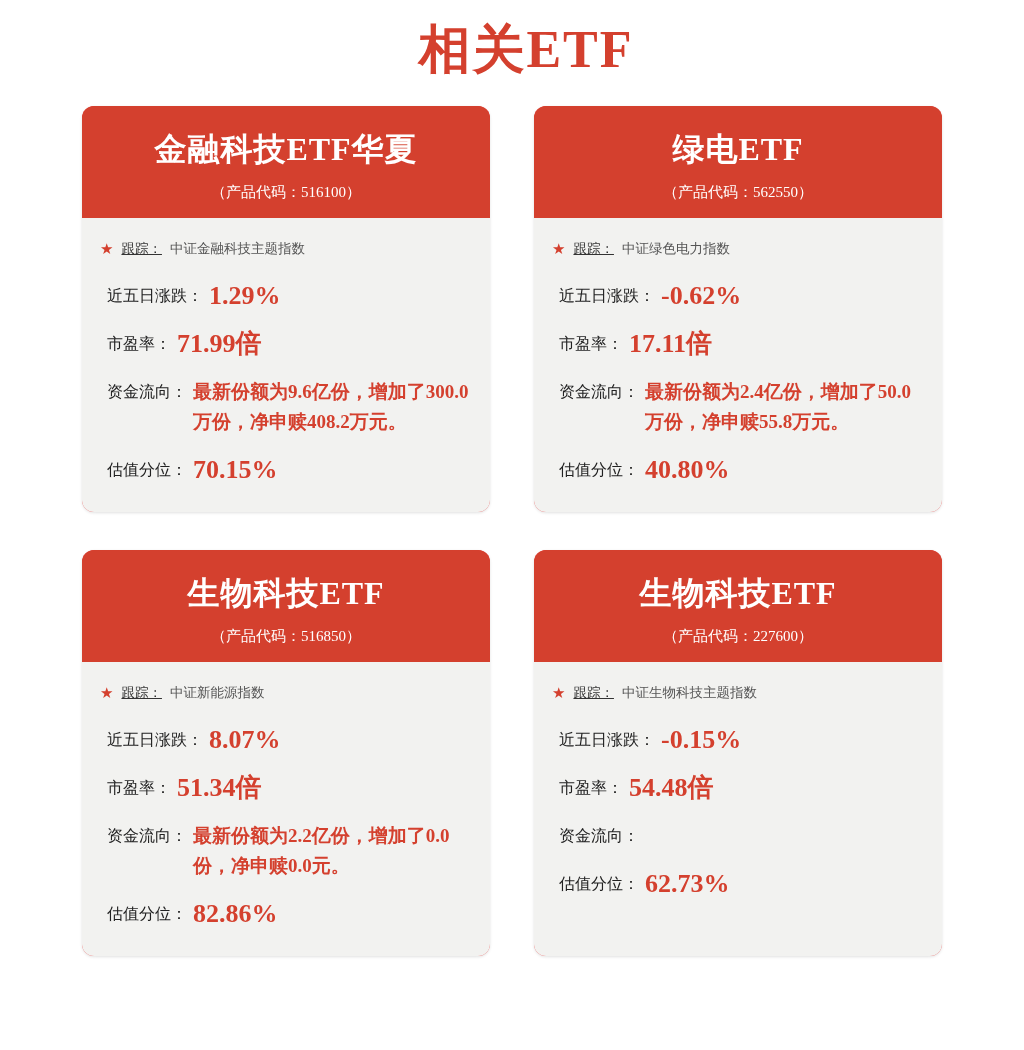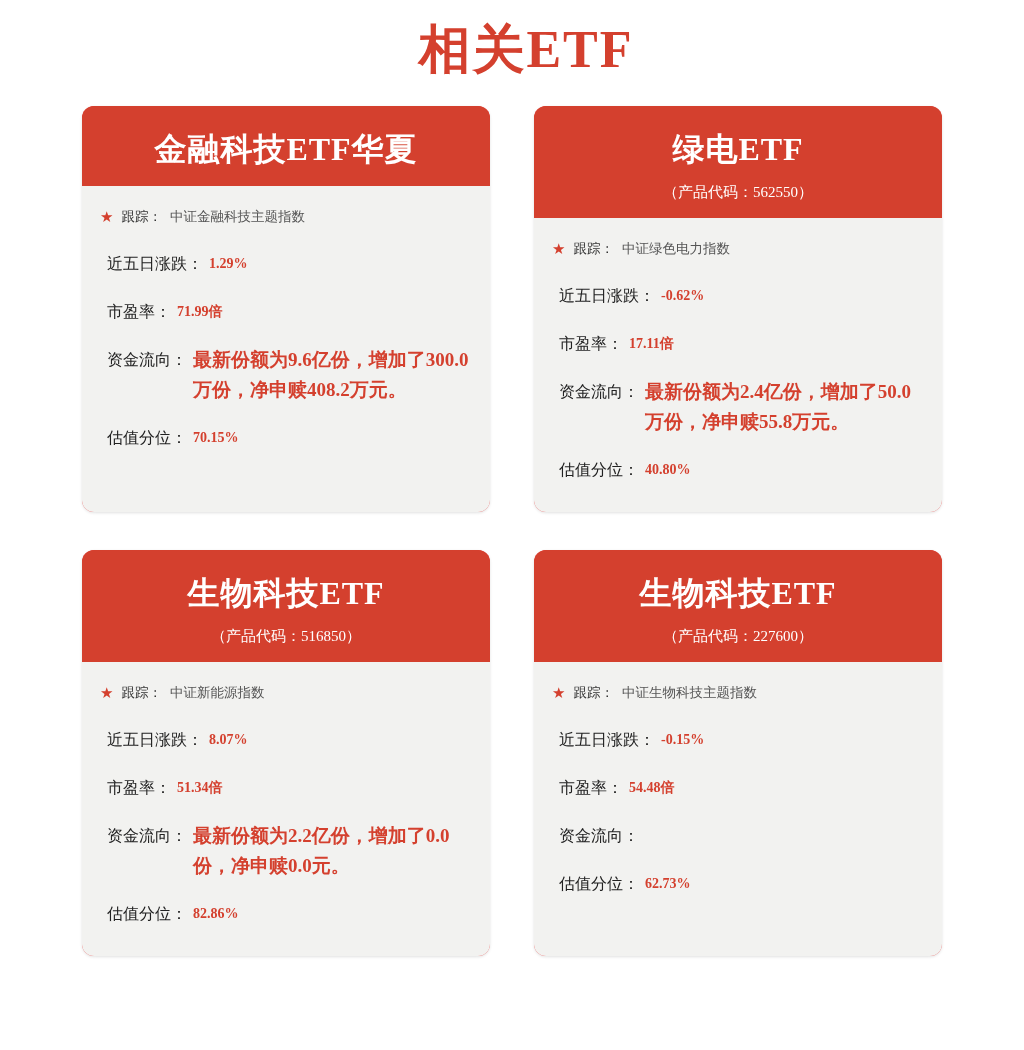--- a/index.html
+++ b/index.html
@@ -71,40 +71,41 @@
     padding: 6px 0 14px 0;
   }
   .star-icon {
     color: #d4402e;
     font-size: 15px;
     line-height: 15px;
   }
   .track-label {
     color: #333333;
     font-size: 13.5px;
+    text-decoration: underline;
   }
   .track-value {
     color: #555555;
     font-size: 13.5px;
   }
   .stat-row {
     display: flex;
     align-items: flex-start;
     padding: 9px 0;
     margin-left: 7px;
   }
   .stat-label {
     color: #222222;
     font-size: 16px;
     white-space: nowrap;
     line-height: 30px;
   }
   .stat-value {
     color: #d4402e;
-    font-size: 14px;
+    font-size: 26px;
     font-weight: bold;
     margin-left: 6px;
     line-height: 30px;
   }
   .stat-value.flow {
     font-size: 19px;
     line-height: 30px;
   }
   .stat-row.flow .stat-label {
     line-height: 30px;
@@ -113,20 +114,23 @@
 </head>
 <body>
 
 <div class="page-title">相关ETF</div>
 
 <div class="grid">
 
   <div class="card">
     <div class="card-head">
       <div class="card-name">金融科技ETF华夏</div>
+      <div class="card-code">
+        <span>（产品代码：</span><span>516100</span><span>）</span>
+      </div>
     </div>
     <div class="card-body">
       <div class="track-row">
         <span class="star-icon">★</span>
         <span class="track-label">跟踪：</span>
         <span class="track-value">中证金融科技主题指数</span>
       </div>
       <div class="stat-row">
         <span class="stat-label">近五日涨跌：</span>
         <span class="stat-value">1.29%</span>

